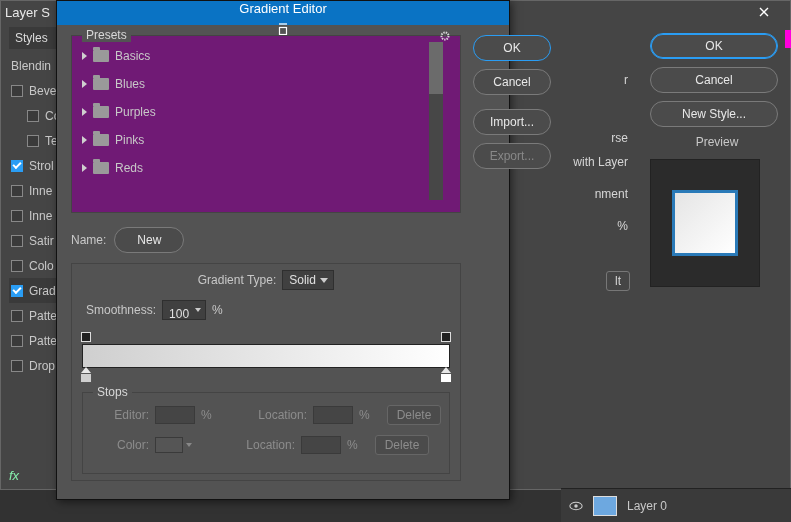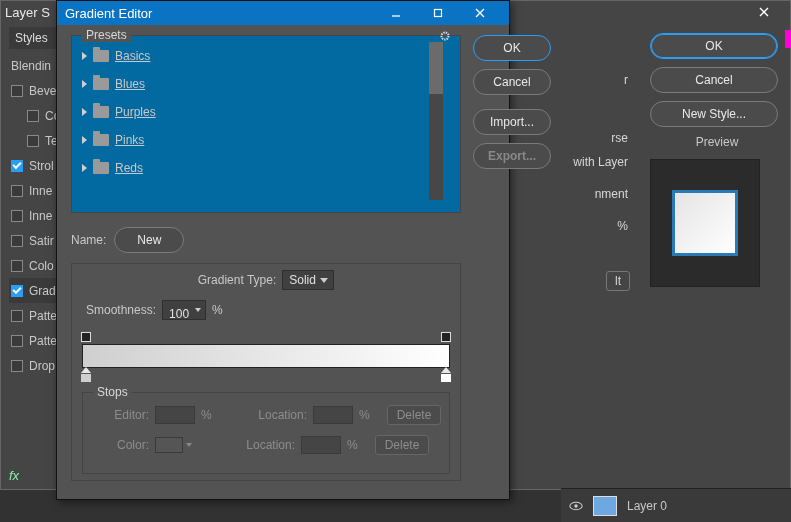--- a/index.html
+++ b/index.html
@@ -34,31 +34,31 @@
   
   .ls-footer { position: absolute; left: 8px; bottom: 6px; color: #86efac; font-style: italic; font-size: 13px; }
   
   
   .layers-frag { position: absolute; right: 0; bottom: 0; width: 230px; height: 34px; background: #3a3a3a; display: flex; align-items: center; padding: 0 8px; gap: 10px; border-top: 1px solid #222; }
   .eye { width: 14px; height: 14px; }
   .layer-thumb { width: 24px; height: 20px; background: #6da8e0; border: 1px solid #ddd; }
   
   
   .ge-dialog { position: absolute; left: 56px; top: 0; width: 454px; height: 500px; background: #535353; border: 1px solid #111; box-shadow: 2px 2px 8px rgba(0,0,0,0.5); }
-  .ge-titlebar { height: 24px; background: #0a73c4; color: #fff; display: flex; align-items: center; padding: 0 8px; font-size: 13px; }
+  .ge-titlebar { height: 24px; background: #0a73c4; color: #fff; display: flex; align-items: center; padding: 0 8px; font-size: 13px; flex-direction: column; }
   .ge-titlebar .spacer { flex: 1; }
   .ge-titlebar .win-btn { width: 42px; height: 24px; }
   .ge-body { padding: 10px 14px; display: flex; gap: 12px; }
   .ge-main { flex: 1; }
   .ge-side { width: 78px; display: flex; flex-direction: column; }
   .ge-side .ge-btn { width: 78px; }
   .ge-btn.focus { border-color: #2a9df4; }
-  .ge-btn.dis { color: #888; font-weight: bold; }
-  
-  .presets-box { border: 1px solid #444; background: #0369a1; padding: 6px 17px 0 4px; height: 178px; position: relative; text-decoration: underline; }
+  .ge-btn.dis { color: #888; }
+  
+  .presets-box { border: 1px solid #444; background: #701a75; padding: 6px 17px 0 4px; height: 178px; position: relative; }
   .presets-label { position: absolute; top: -8px; left: 10px; background: #535353; padding: 0 4px; color: #d8d8d8; }
   .presets-gear { position: absolute; top: -6px; right: 8px; color: #d8d8d8; }
   .preset-list { height: 158px; overflow: hidden; position: relative; }
   .preset-row { display: flex; align-items: center; height: 28px; gap: 6px; padding-left: 6px; }
   .disclosure { width: 0; height: 0; border-top: 4px solid transparent; border-bottom: 4px solid transparent; border-left: 5px solid #cfcfcf; }
   .folder { width: 16px; height: 12px; background: #9a9a9a; position: relative; border-radius: 1px; }
   .folder::before { content:""; position:absolute; top:-3px; left:0; width:7px; height:3px; background:#9a9a9a; border-radius:1px 1px 0 0; }
   .preset-scroll { position: absolute; right: 0; top: 0; width: 14px; height: 100%; background: #474747; }
   .preset-scroll .thumb { position: absolute; top: 0; width: 100%; height: 52px; background: #6b6b6b; }
   

